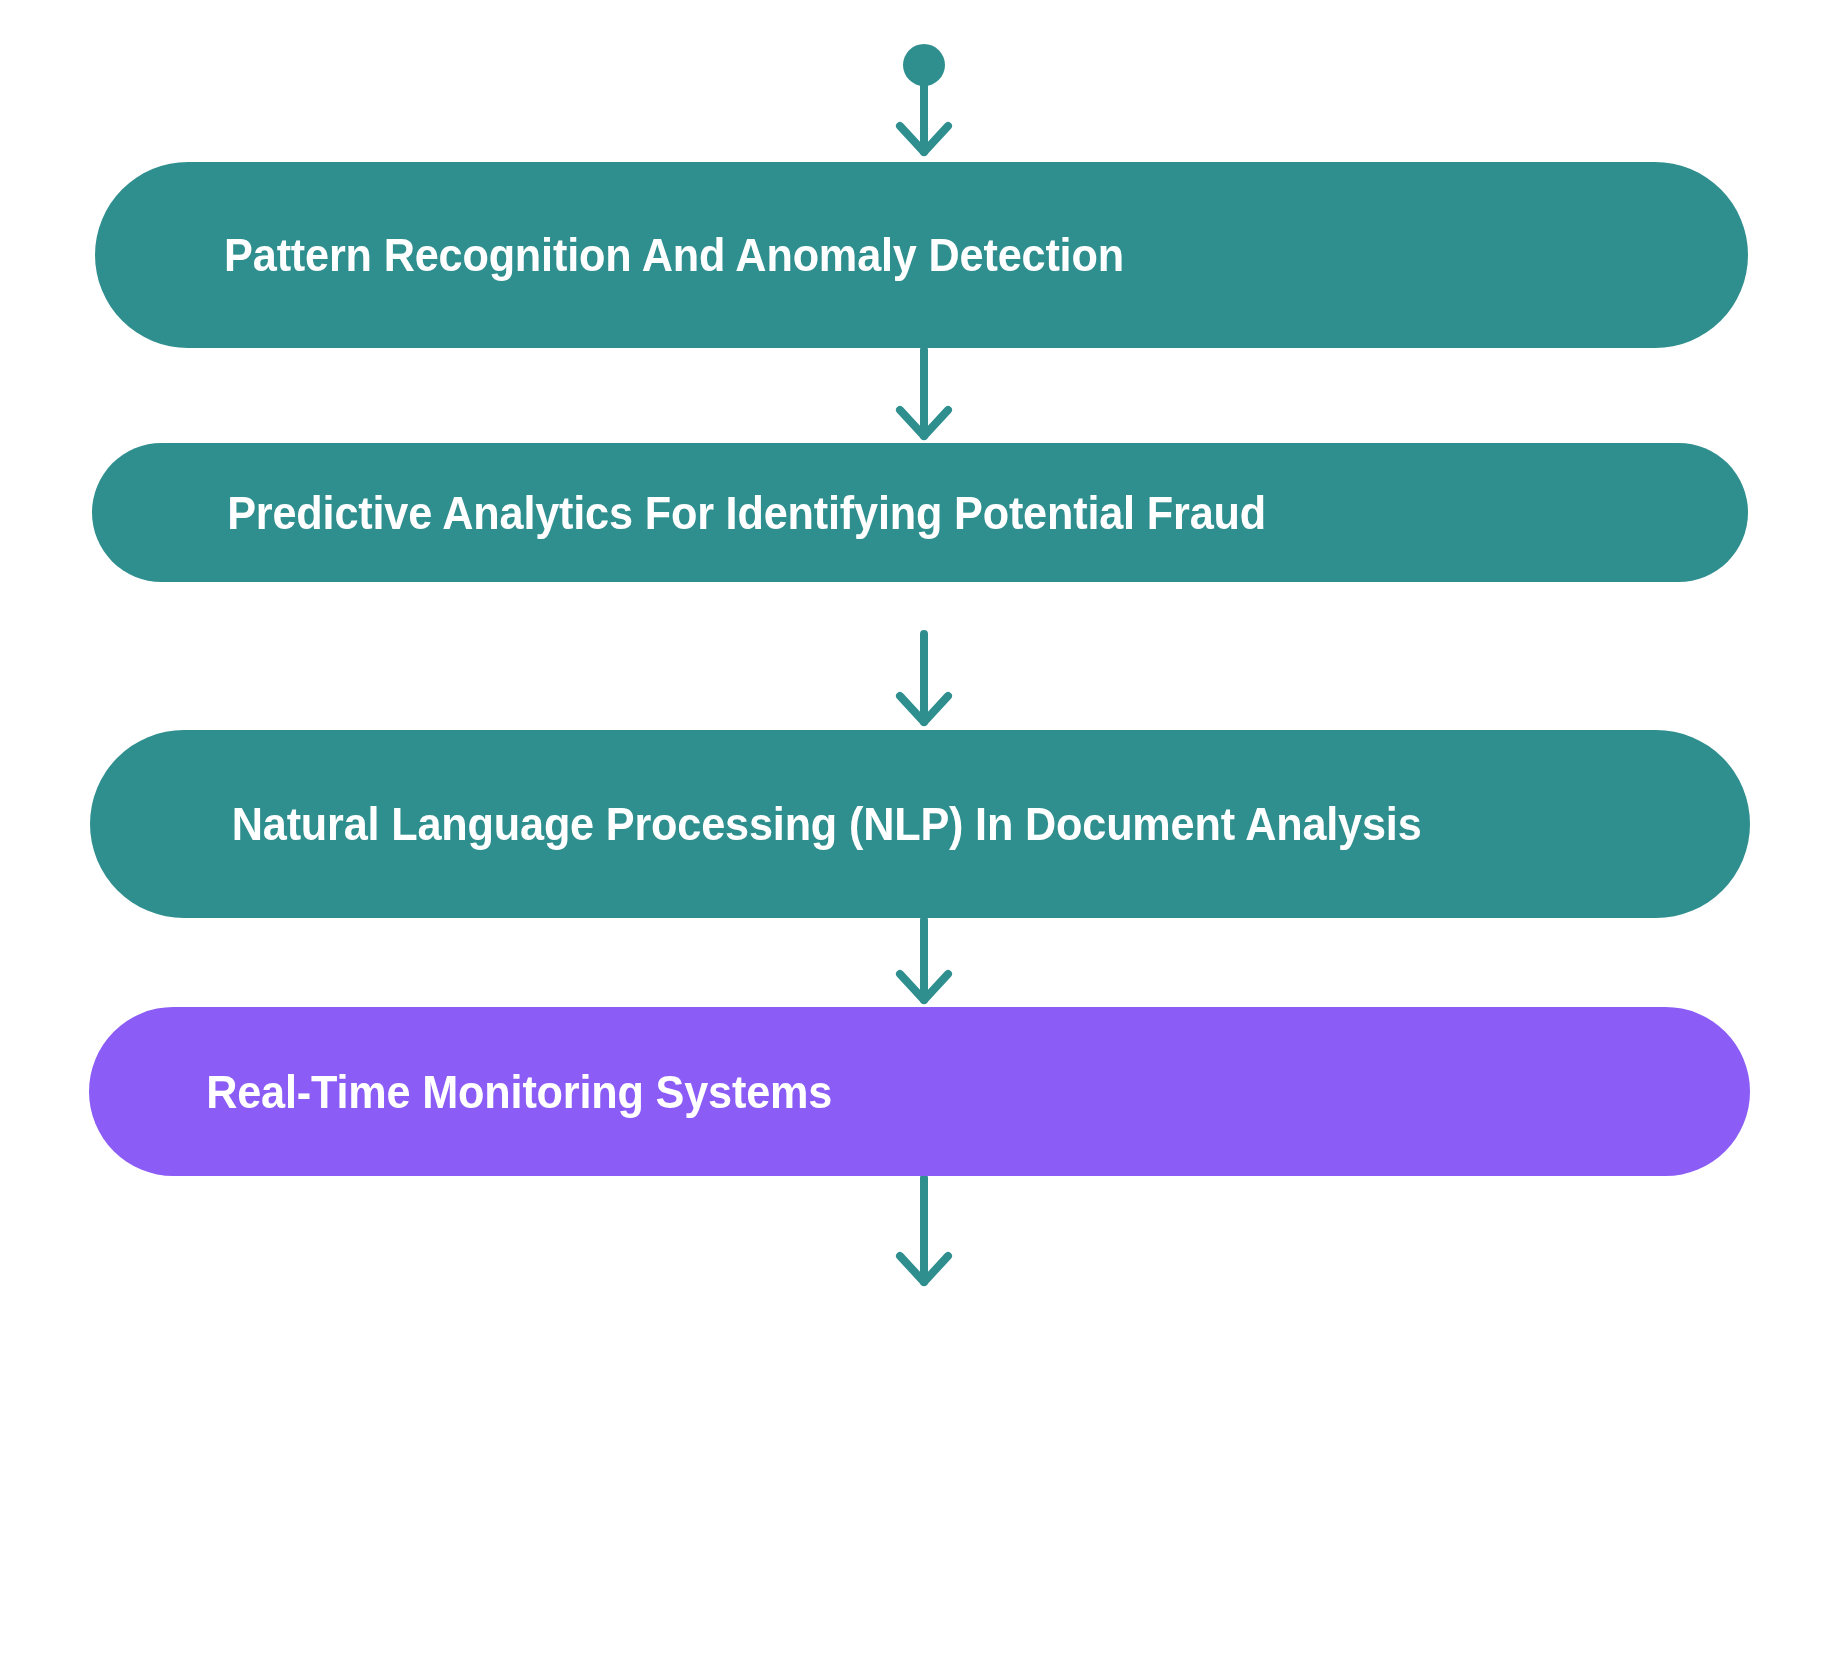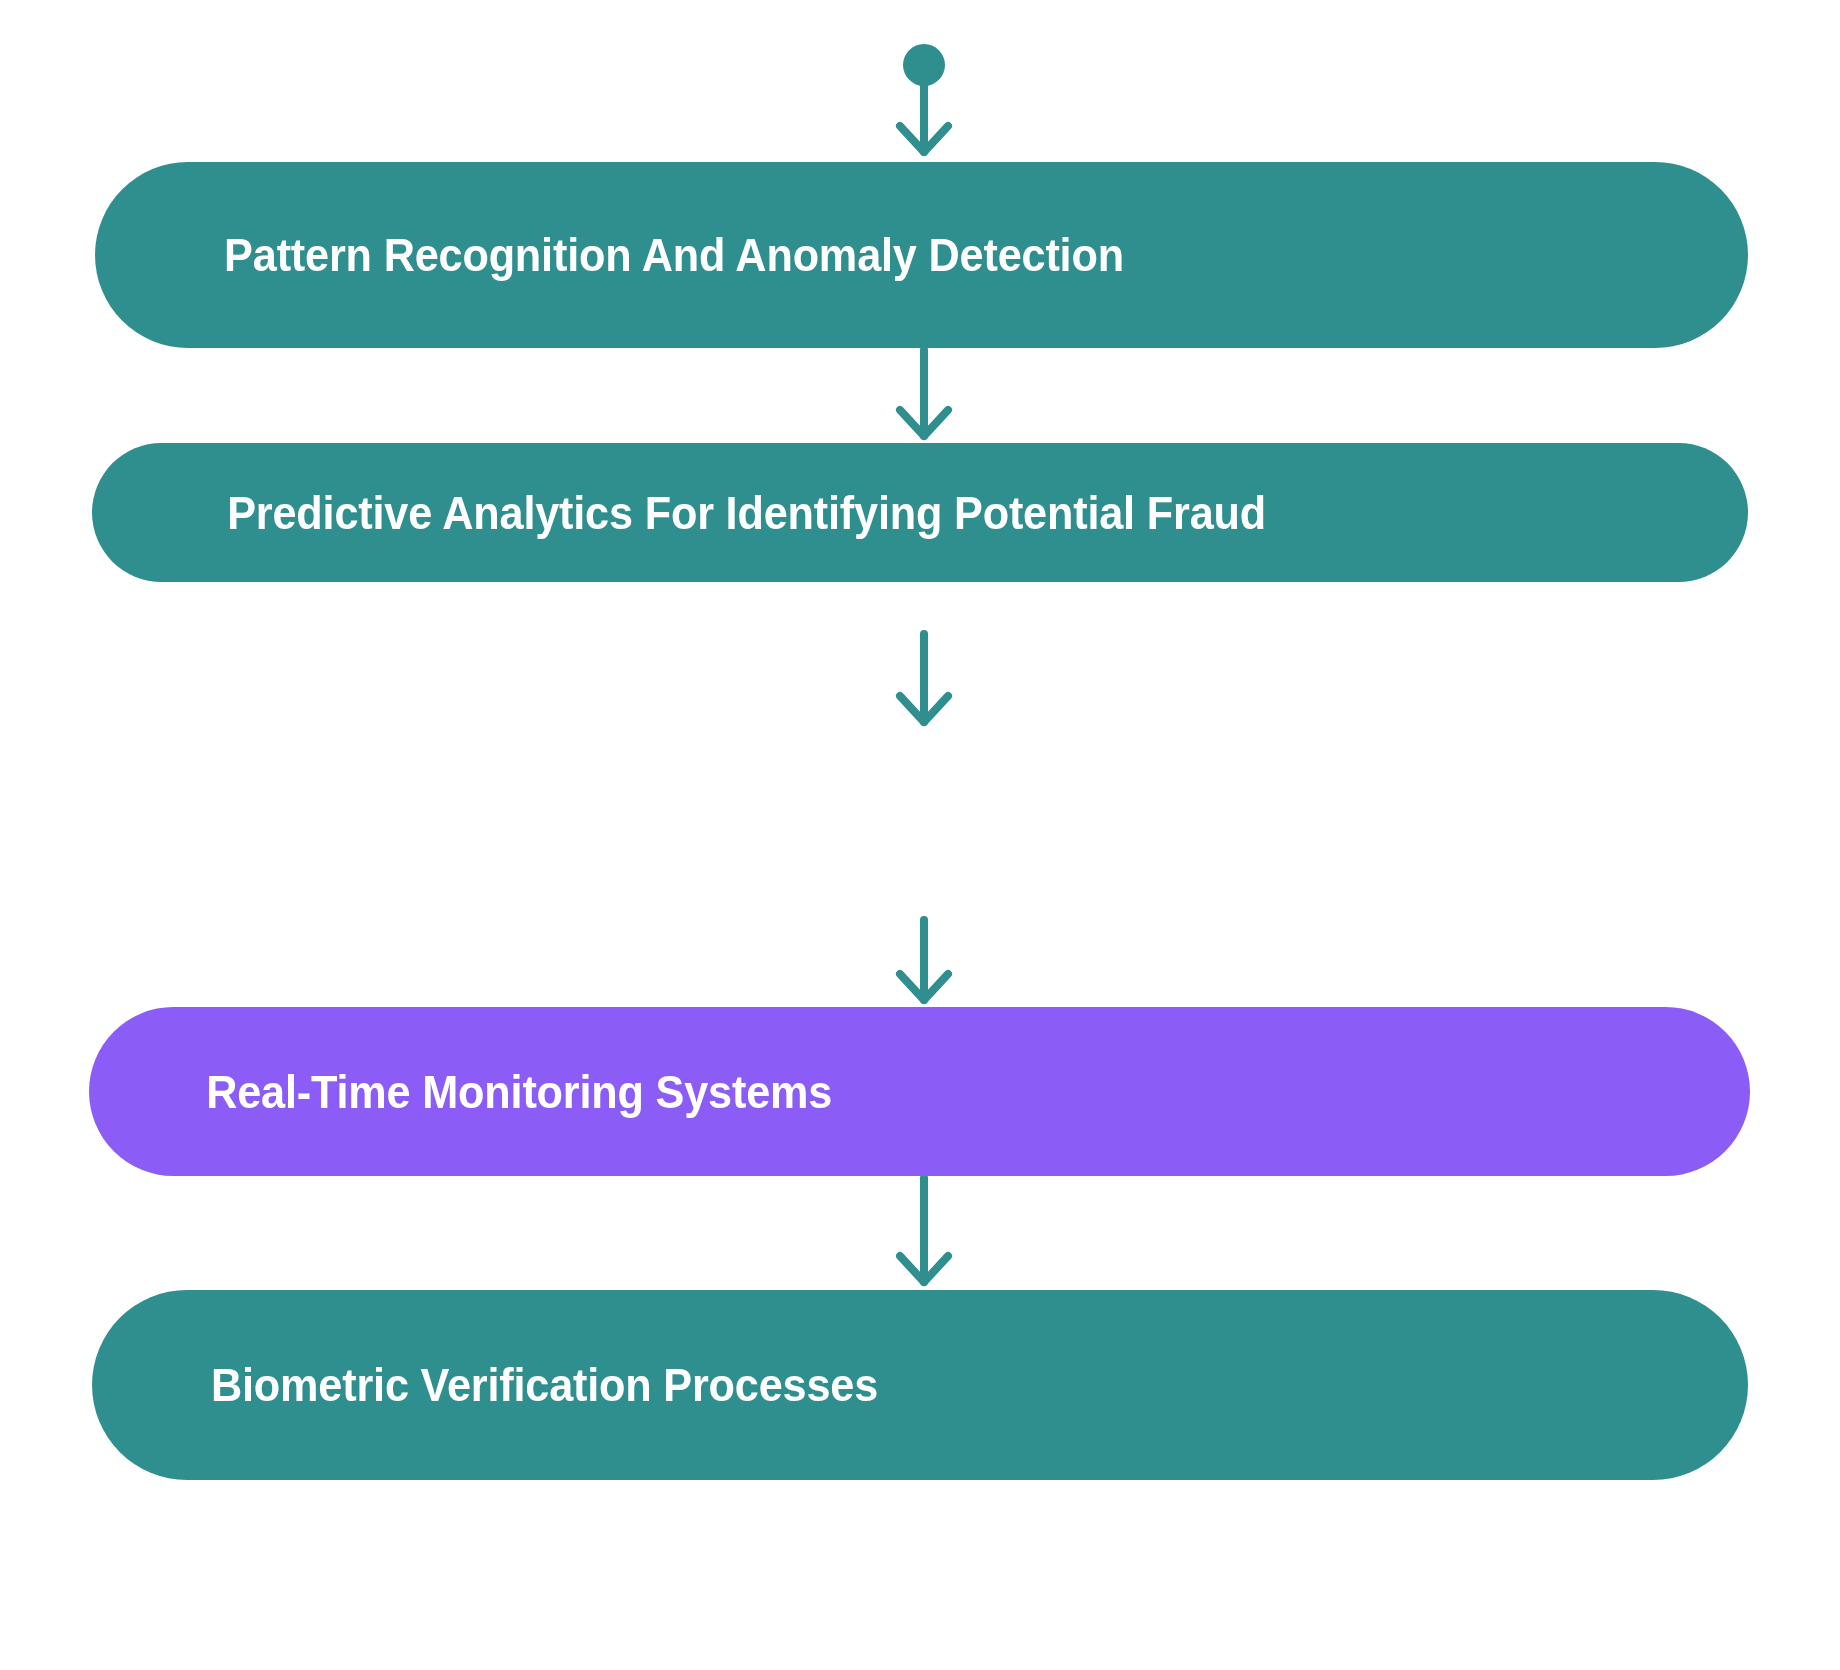--- a/index.html
+++ b/index.html
@@ -107,22 +107,22 @@
   </svg>
 
   <div class="step step-1" style="background: rgb(47, 142, 142);">
     <span class="step-label" style="color: rgb(255, 255, 255);">Pattern Recognition And Anomaly Detection</span>
   </div>
 
   <div class="step step-2" style="background: rgb(47, 142, 142);">
     <span class="step-label" style="color: rgb(255, 255, 255);">Predictive Analytics For Identifying Potential Fraud</span>
   </div>
 
+  <div class="step step-3" style="background: rgb(47, 142, 142);">
+    <span class="step-label" style="color: rgb(255, 255, 255);">Natural Language Processing (NLP) In Document Analysis</span>
+  </div>
 
   <div class="step step-4" style="background: #8b5cf6;">
     <span class="step-label" style="color: rgb(255, 255, 255);">Real-Time Monitoring Systems</span>
   </div>
 
-  <div class="step step-5" style="background: rgb(47, 142, 142);">
-    <span class="step-label" style="color: rgb(255, 255, 255);">Biometric Verification Processes</span>
-  </div>
 
 </div>
 
 </body></html>

